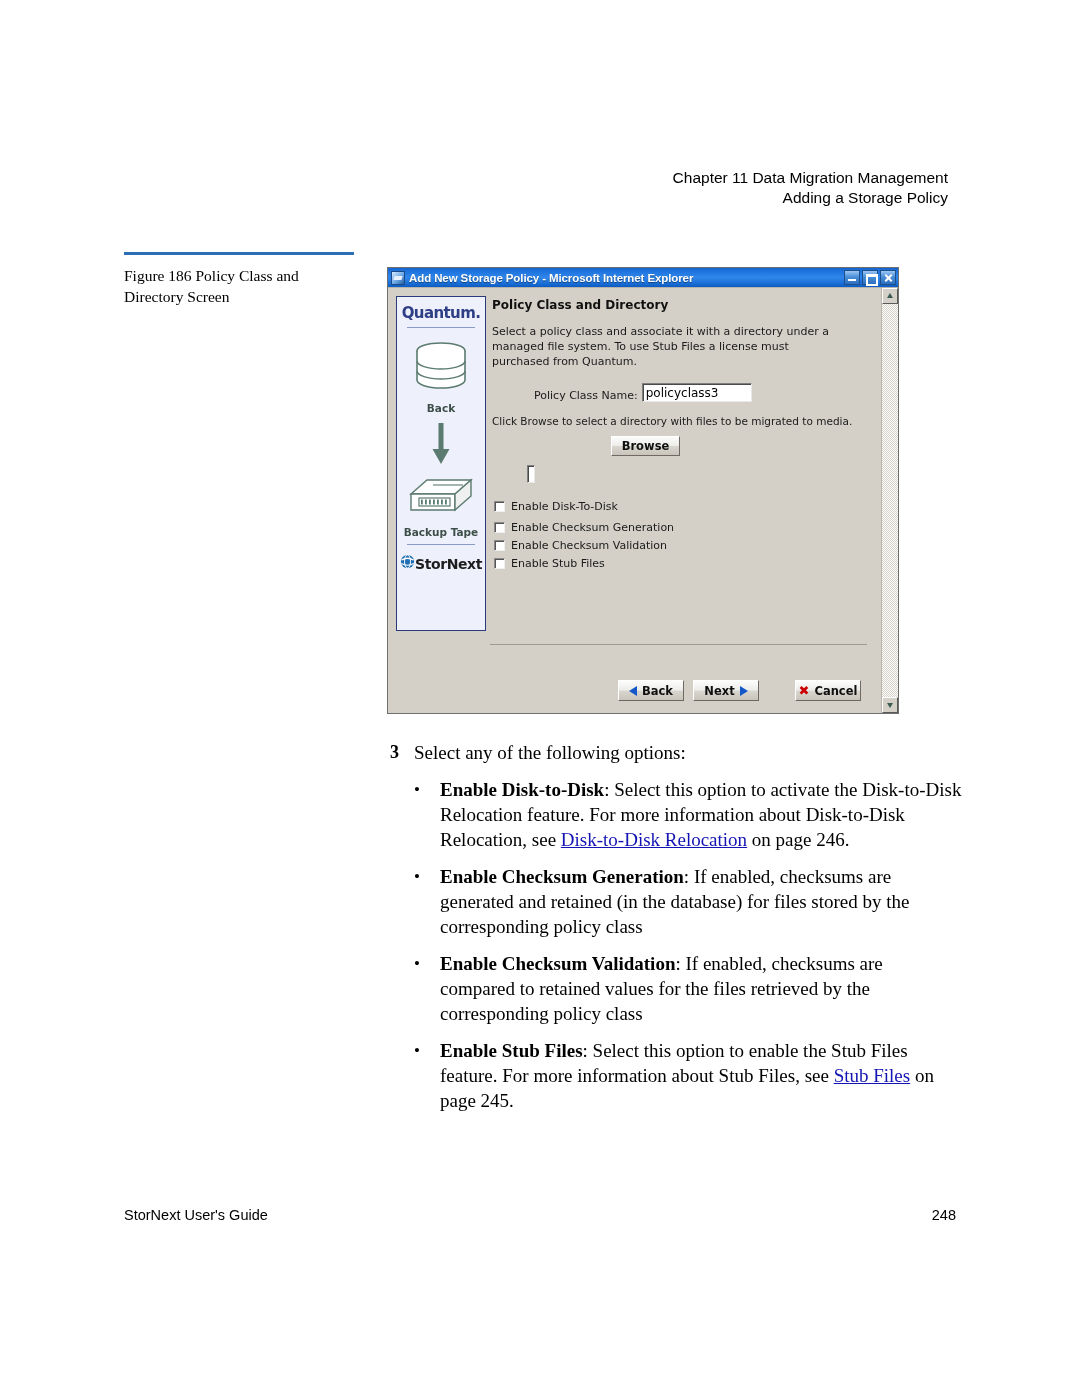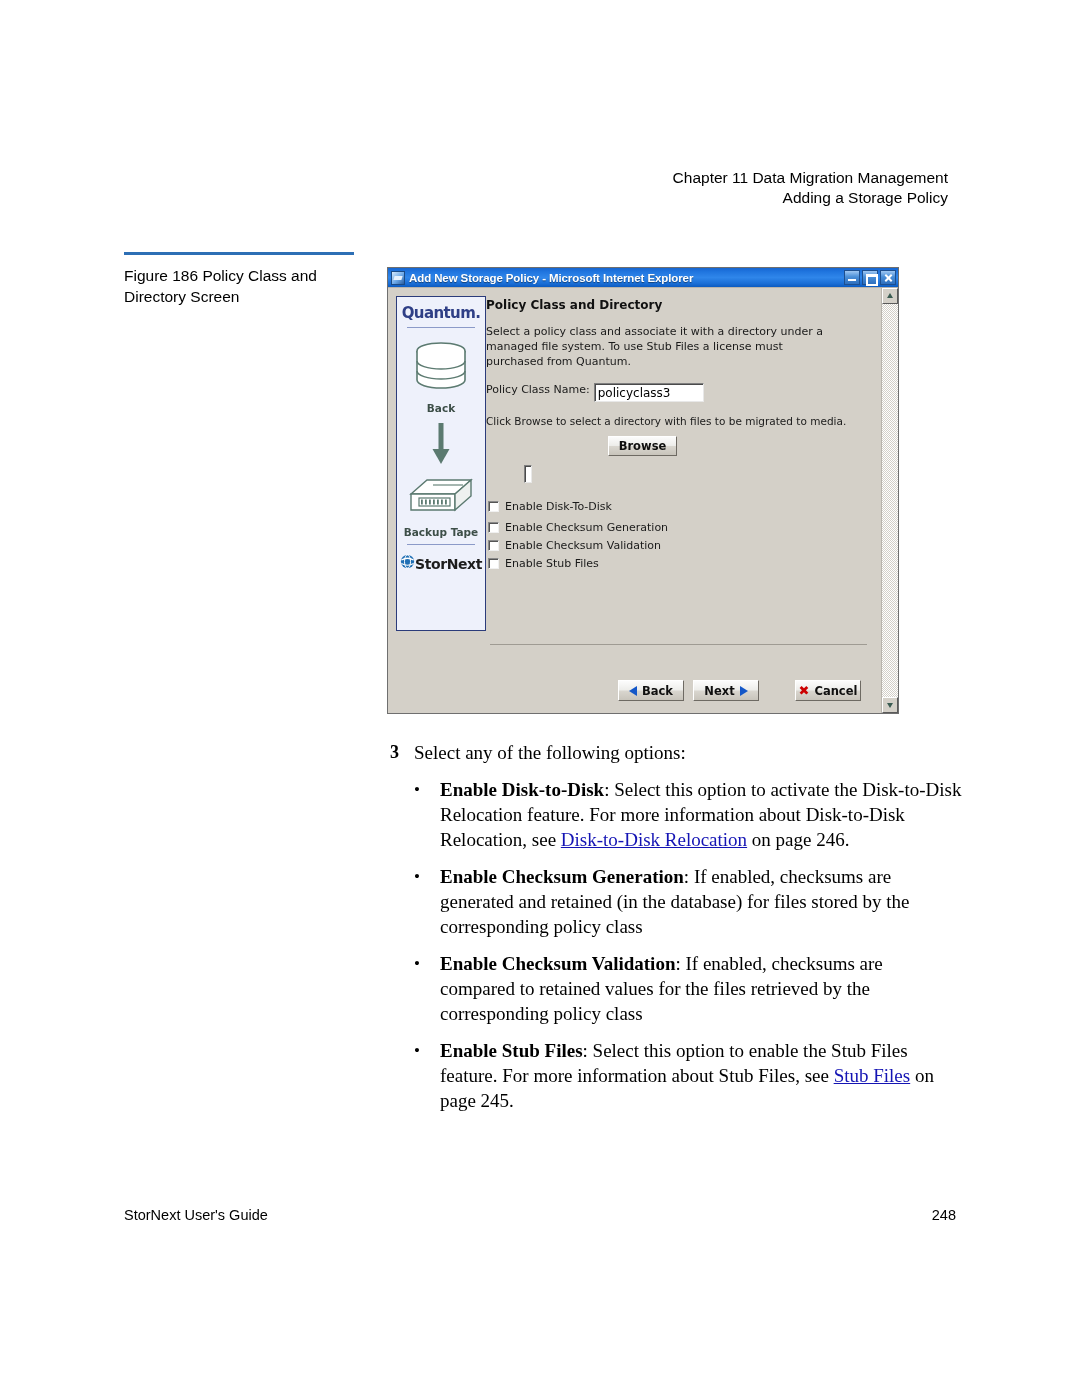--- a/index.html
+++ b/index.html
@@ -35,21 +35,21 @@
     top: 252px;
     width: 232px;
   }
   .fig-rule {
     width: 230px;
     height: 2.5px;
     background: #2d6fb5;
     margin-bottom: 10px;
   }
   .fig-caption-text {
-    font-family: Liberation Sans, sans-serif;
+    font-family: Liberation Serif, serif;
     font-size: 15.5px;
     line-height: 21px;
     color: #000;
   }
 
   
   .ie-window {
     position: absolute;
     left: 387px;
     top: 267px;
@@ -221,43 +221,44 @@
     font-family: "DejaVu Sans", sans-serif;
     font-size: 14px;
     font-weight: bold;
     color: #1d1d1d;
     letter-spacing: -0.4px;
   }
 
   
   .content {
     flex: 1 1 auto;
-    padding: 2px 4px 0 0;
+    padding: 2px 4px 0 6px;
     box-sizing: border-box;
     position: relative;
   }
   .c-title {
     font-family: "DejaVu Sans", sans-serif;
     font-size: 12px;
     font-weight: bold;
     color: #111;
     margin-bottom: 12px;
   }
   .c-para {
     font-family: "DejaVu Sans", sans-serif;
     font-size: 11px;
     line-height: 15px;
     color: #1a1a1a;
     margin-bottom: 14px;
     max-width: 355px;
   }
   .field-row {
     display: flex;
-    align-items: flex-start;
+    align-items: flex-end;
     margin-bottom: 13px;
+    margin-left: 42px;
   }
   .field-label {
     font-family: "DejaVu Sans", sans-serif;
     font-size: 11px;
     color: #1a1a1a;
     margin-right: 4px;
   }
   .txt-input {
     background: #fff;
     border: 1px solid #7f7f7f;

